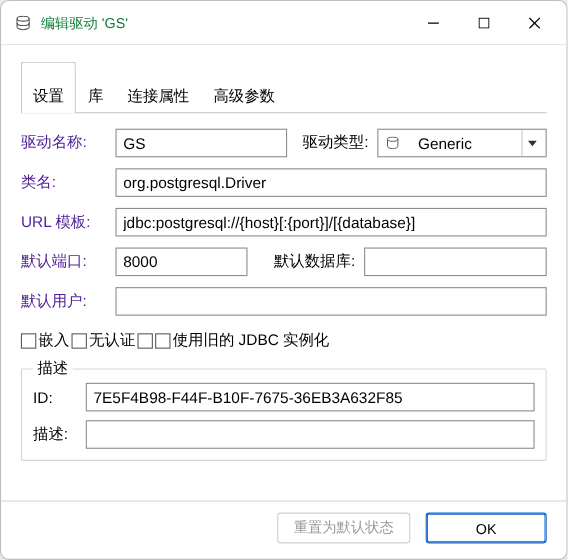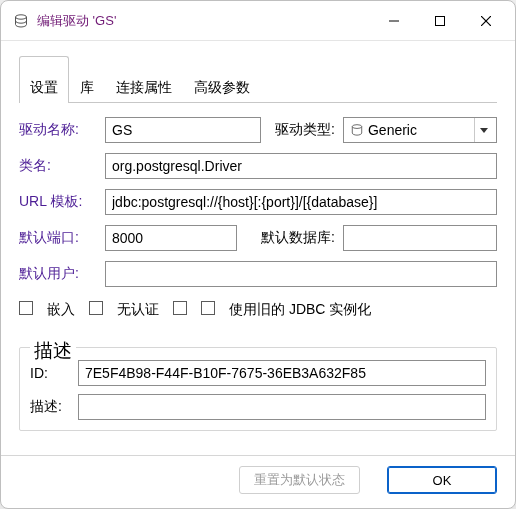--- a/index.html
+++ b/index.html
@@ -26,21 +26,21 @@
     display: flex;
     align-items: center;
     padding: 0 6px 0 12px;
     border-bottom: 1px solid #e5e5e5;
   }
   .title-icon {
     width: 16px; height: 16px;
     margin-right: 8px;
     display: flex; align-items:center; justify-content:center;
   }
-  .title-text { flex: 1; font-size: 13px; color:#701a75; }
+  .title-text { flex: 1; font-size: 13px; color:#15803d; }
   .win-btns { display:flex; gap: 0; }
   .win-btn {
     width: 46px; height: 32px;
     display:flex; align-items:center; justify-content:center;
     color:#000;
   }
   .win-btn svg { display:block; }
   .content {
     flex:1;
     padding: 14px 18px 10px 18px;
@@ -92,33 +92,33 @@
     font-size: 14px;
     background:#fff;
     color:#000;
   }
   .select {
     border:1px solid #8d8d8d;
     height:26px;
     display:flex;
     align-items:center;
     padding: 0 4px 0 6px;
-    gap:4px;
+    gap:16px;
     background:#fff;
     justify-content:space-between;
   }
   .select .sel-icon { width:14px;height:14px; display:flex;align-items:center;justify-content:center;}
   .select .sel-text { flex:1; font-size:14px; }
   .select .sel-arrow { width:18px;height:100%;display:flex;align-items:center;justify-content:center;border-left:1px solid #c9c9c9;}
   .check-row {
     display:flex;
-    align-items:flex-start;
-    gap: 14px;
+    align-items:center;
+    gap: 2px;
     margin-top: 4px;
-    margin-bottom: 24px;
+    margin-bottom: 12px;
     font-size:14px;
     flex-wrap: nowrap;
   }
   .check {
     width:14px;height:14px;
     border:1px solid #5a5a5a;
     background:#fff;
     flex:0 0 auto;
   }
   .group {
@@ -127,28 +127,28 @@
     padding: 12px 10px 10px 10px;
     position:relative;
     margin-top:4px;
   }
   .group .legend {
     position:absolute;
     top:-10px;
     left:10px;
     background:#fff;
     padding:0 4px;
-    font-size:19px;
+    font-size:14px;
   }
   .footer {
     border-top:1px solid #d6d6d6;
     padding: 10px 18px 14px 18px;
     display:flex;
     align-items:center;
-    gap:27px;
+    gap:14px;
   }
   .footer .spacer { flex:1; }
   .btn {
     min-width:110px;
     height:28px;
     border:1px solid #8d8d8d;
     border-radius:3px;
     background:#fff;
     display:flex;align-items:center;justify-content:center;
     font-size:13px;
@@ -226,21 +226,21 @@
       <input type="text" class="field grow" value="org.postgresql.Driver" style="">
     </div>
 
     <div class="row">
       <span class="label">URL 模板:</span>
       <input type="text" class="field grow" value="jdbc:postgresql://{host}[:{port}]/[{database}]" style="">
     </div>
 
     <div class="row">
       <span class="label">默认端口:</span>
-      <input type="text" class="field" style="width: 132px;" value="8000">
+      <input type="text" class="field" style="width: 120px;" value="8000">
       <span class="label2" style="margin-left:16px">默认数据库:</span>
       <input type="text" class="field grow" value="" style="">
     </div>
 
     <div class="row">
       <span class="label">默认用户:</span>
       <input type="text" class="field grow" value="" style="">
     </div>
 
     <div class="check-row">

